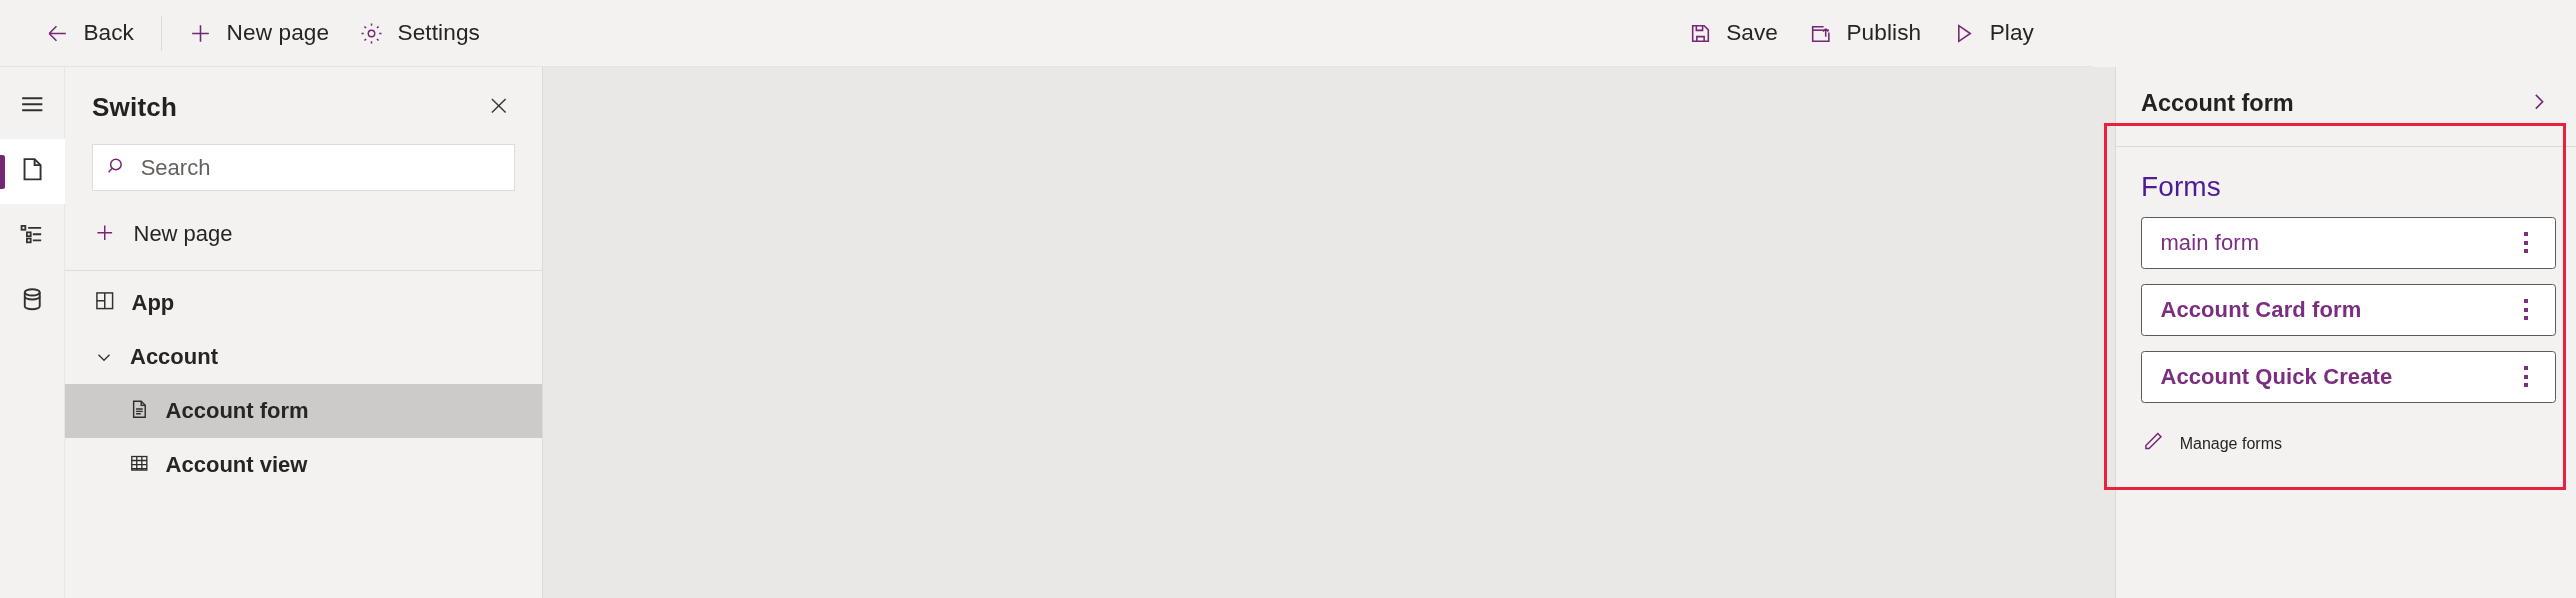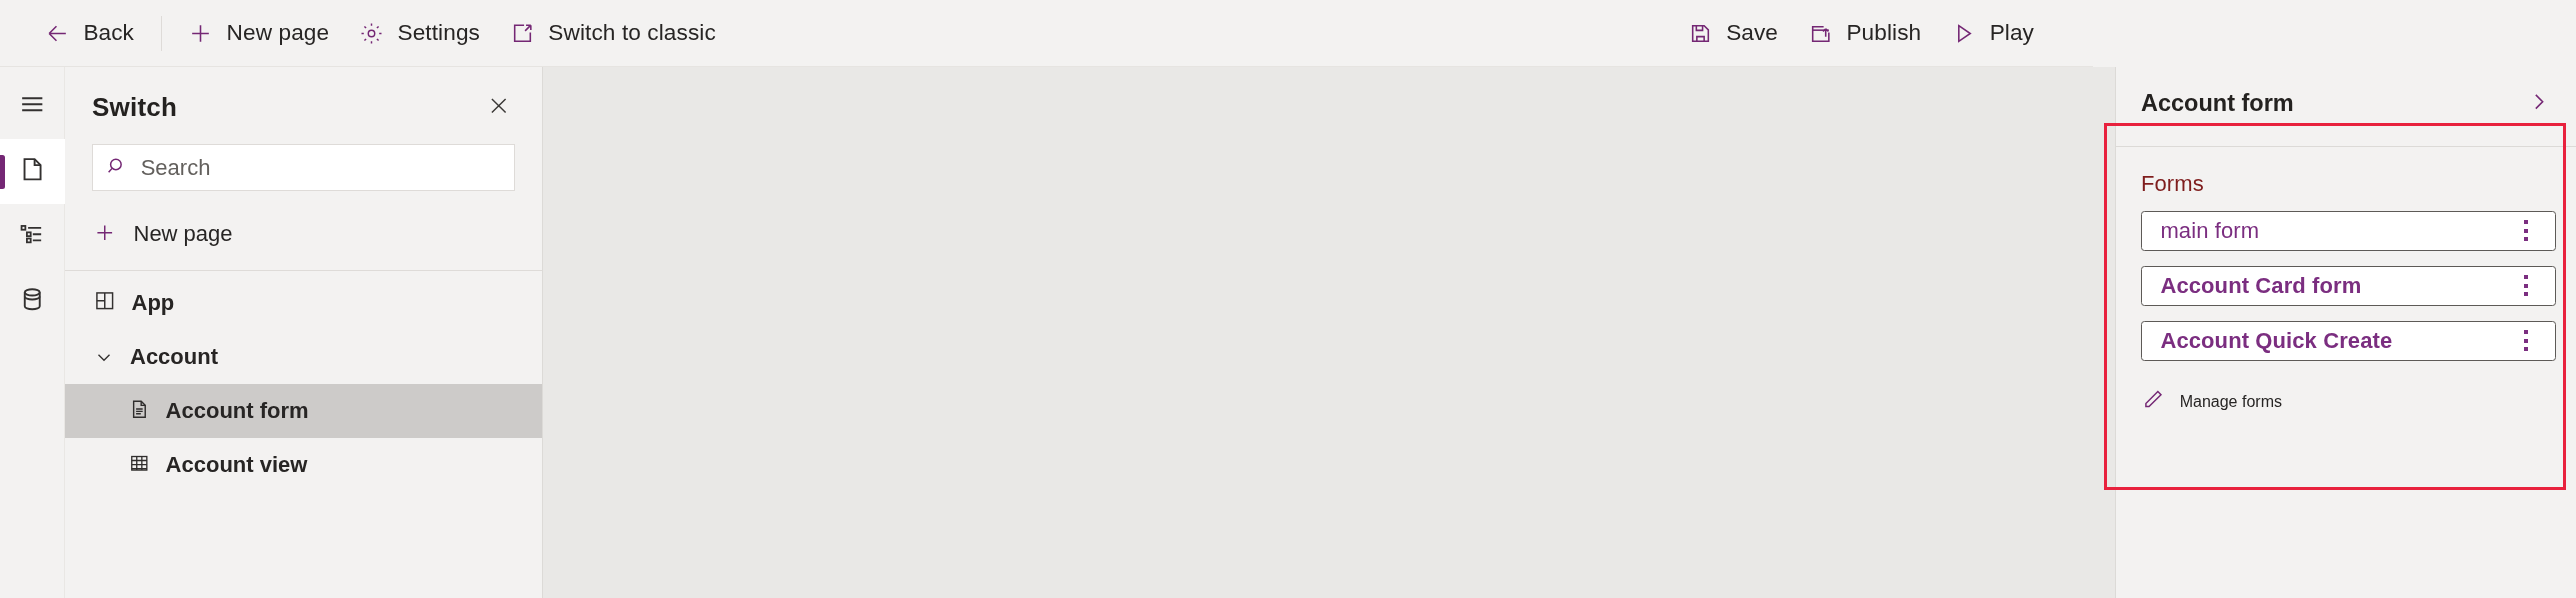--- a/index.html
+++ b/index.html
@@ -116,27 +116,27 @@
   }
   .props-title { font-size: 23.5px; font-weight: 600; color: #242220; }
   .collapse-btn {
     width: 37px; height: 37px; display: flex; align-items: center; justify-content: center;
     cursor: pointer; background: transparent; border: none;
   }
 
   .props-divider { height: 0.8px; background: #dcdad7; margin-top: 23.5px; }
 
   .section-label {
-    font-size: 22px; color: #7f1d1d; padding: 25px 0 0 25px; letter-spacing: 0.1px;
+    font-size: 28px; color: #4c1d95; padding: 25px 0 0 25px; letter-spacing: 0.1px;
   }
 
   .card-list { padding: 13.4px 20px 0 25px; }
   .form-card {
     position: relative; display: flex; align-items: center;
-    height: 40px; background: #ffffff; border: 0.8px solid #5d5a57;
+    height: 52px; background: #ffffff; border: 0.8px solid #5d5a57;
     border-radius: 3.4px; margin-bottom: 15px; padding: 0 15px 0 18.4px;
     cursor: pointer;
   }
   .form-card-label {
     flex: 1; font-size: 22px; color: #7b2e80; letter-spacing: 0.1px;
   }
   .form-card-label.semibold { font-weight: 600; }
   .kebab {
     width: 28.5px; height: 39px; display: flex; flex-direction: column;
     align-items: center; justify-content: center; gap: 4.2px;
@@ -189,29 +189,20 @@
       <button class="tb-btn">
         <span class="glyph">
           <svg width="25" height="25" viewBox="0 0 24 24" fill="none" stroke="#742774" stroke-width="1.4">
             <circle cx="12" cy="12" r="3.1"></circle>
             <path d="M12 2.4v2.2M12 19.4v2.2M21.6 12h-2.2M4.6 12H2.4M18.8 5.2l-1.6 1.6M6.8 17.2l-1.6 1.6M18.8 18.8l-1.6-1.6M6.8 6.8L5.2 5.2"></path>
           </svg>
         </span>
         <span class="tb-label">Settings</span>
       </button>
 
-      <button class="tb-btn">
-        <span class="glyph">
-          <svg width="25" height="25" viewBox="0 0 24 24" fill="none" stroke="#742774" stroke-width="1.5">
-            <path d="M13.5 4H4.5v15.5h15V11"></path>
-            <path d="M14.5 9.5L20 4M20 4h-4.6M20 4v4.6"></path>
-          </svg>
-        </span>
-        <span class="tb-label">Switch to classic</span>
-      </button>
 
     </div>
 
     <div class="tb-right">
 
       <button class="tb-btn">
         <span class="glyph">
           <svg width="25" height="25" viewBox="0 0 24 24" fill="none" stroke="#742774" stroke-width="1.5">
             <path d="M4.5 4.5h11l4 4v11h-15z"></path>
             <path d="M8 4.5v4.5h6V4.5"></path>

